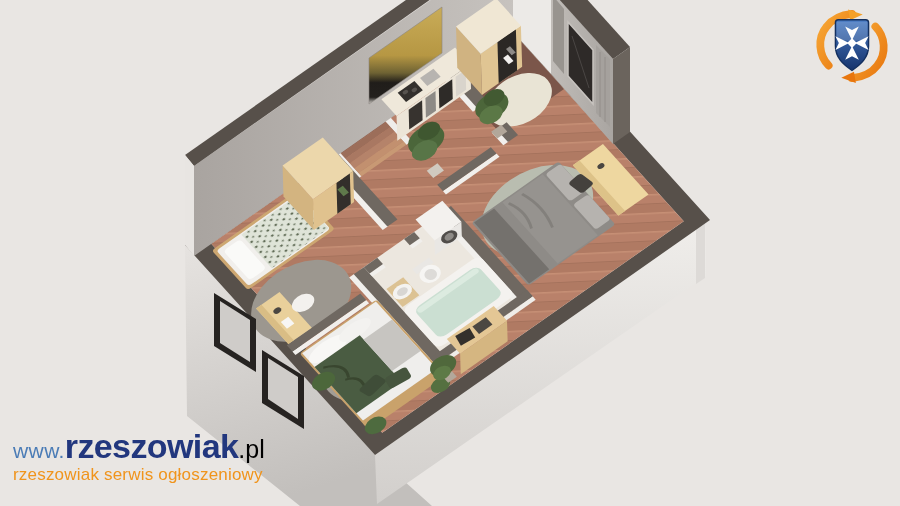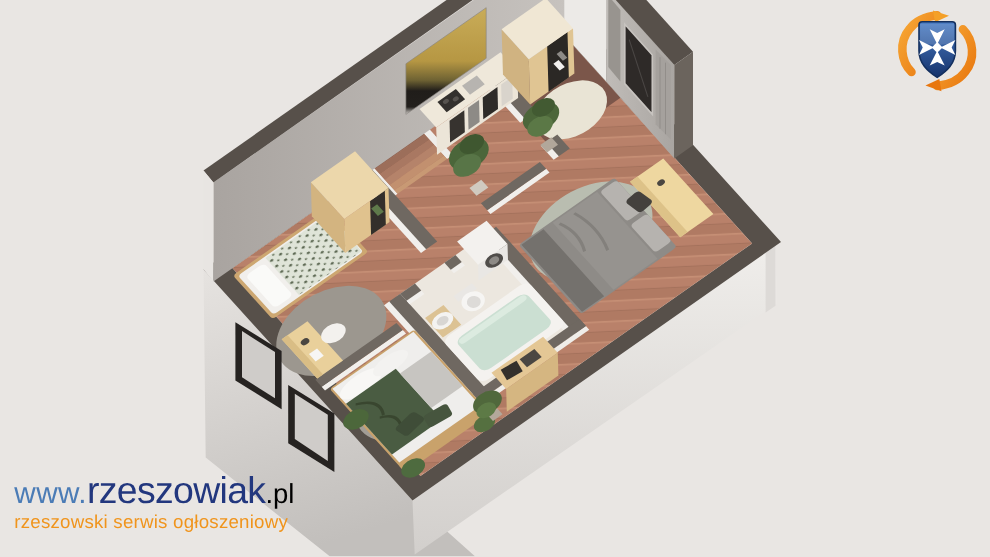--- a/index.html
+++ b/index.html
@@ -2,22 +2,22 @@
 <html><head>
 <meta charset="utf-8">
 <style>
   html,body{margin:0;padding:0}
   body{width:900px;height:506px;overflow:hidden;background:#e9e6e3;font-family:"Liberation Sans",sans-serif}
   .stage{position:relative;width:900px;height:506px;background:#e9e6e3;overflow:hidden}
   svg.scene{position:absolute;left:0;top:0}
   .crest{position:absolute;top:9px;right:11px;width:74px;height:76px}
   .watermark{position:absolute;left:13px;top:429px;line-height:1;user-select:none}
   .wm-line1{display:flex;align-items:baseline;white-space:nowrap}
-  .wm-www{font-size:27px;color:#4b7cb6;letter-spacing:.4px}
-  .wm-name{font-size:34px;font-weight:normal;color:#22377e;letter-spacing:-.6px}
+  .wm-www{font-size:21px;color:#4b7cb6;letter-spacing:.4px}
+  .wm-name{font-size:34px;font-weight:bold;color:#22377e;letter-spacing:-.6px}
   .wm-tld{font-size:25px;color:#000000}
   .wm-tagline{font-size:17px;color:#f0941c;margin-top:3px;letter-spacing:.2px;white-space:nowrap}
 </style>
 </head>
 <body>
 
 <div class="stage">
 
 <svg class="scene" width="900" height="506" viewBox="0 0 900 506">
   <defs>
@@ -298,16 +298,16 @@
     <polygon points="0,-5 5,0 0,5 -5,0"></polygon>
   </g>
 </svg>
 
 <div class="watermark">
   <div class="wm-line1">
     <span class="wm-www">www.</span>
         <span class="wm-name">rzeszowiak</span>
         <span class="wm-tld">.pl</span>
   </div>
-  <div class="wm-tagline">rzeszowski serwis ogłoszeniowy</div>
+  <div class="wm-tagline">rzeszowiak serwis ogłoszeniowy</div>
 </div>
 
 </div>
 
 </body></html>

